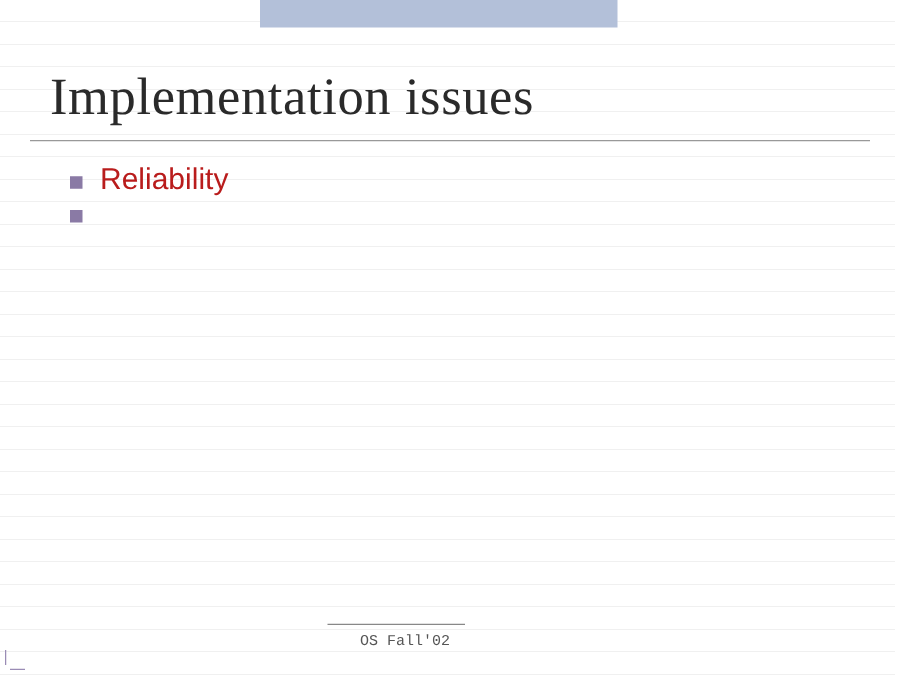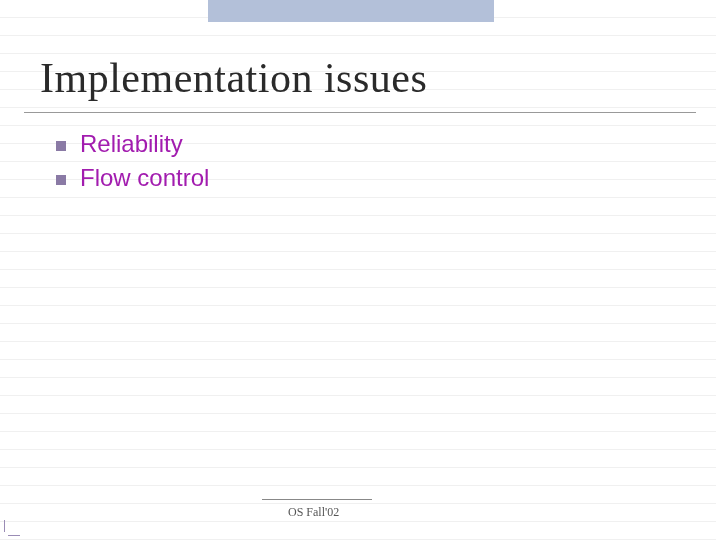--- a/index.html
+++ b/index.html
@@ -75,38 +75,38 @@
     width: 10px;
     height: 10px;
     background: #8a7aa5;
     margin-right: 14px;
     margin-top: 4px;
     flex: 0 0 auto;
   }
   .bullet .txt {
     font-family: Verdana, Geneva, sans-serif;
     font-size: 24px;
-    color: #a21caf;
+    color: #b91c1c;
   }
   .footer-rule {
     position: absolute;
     bottom: 40px;
     left: 262px;
     width: 110px;
     height: 0;
     border-top: 1px solid #888;
     z-index: 3;
   }
   .footer {
     position: absolute;
     bottom: 20px;
     left: 288px;
     font-size: 12px;
     color: #555;
-    font-family: Liberation Serif, serif;
+    font-family: Liberation Mono, monospace;
     z-index: 3;
   }
   .corner {
     position: absolute;
     left: 0;
     bottom: 0;
     width: 30px;
     height: 30px;
     z-index: 3;
   }
@@ -139,21 +139,20 @@
   <div class="title">Implementation issues</div>
   <div class="title-rule"></div>
 
   <div class="bullets">
     <div class="bullet">
       <span class="sq"></span>
       <span class="txt">Reliability</span>
     </div>
     <div class="bullet">
       <span class="sq"></span>
-      <span class="txt">Flow control</span>
     </div>
   </div>
 
   <div class="footer-rule"></div>
   <div class="footer">OS Fall'02</div>
 
   <div class="corner"></div>
 </div>
 
 </body></html>

